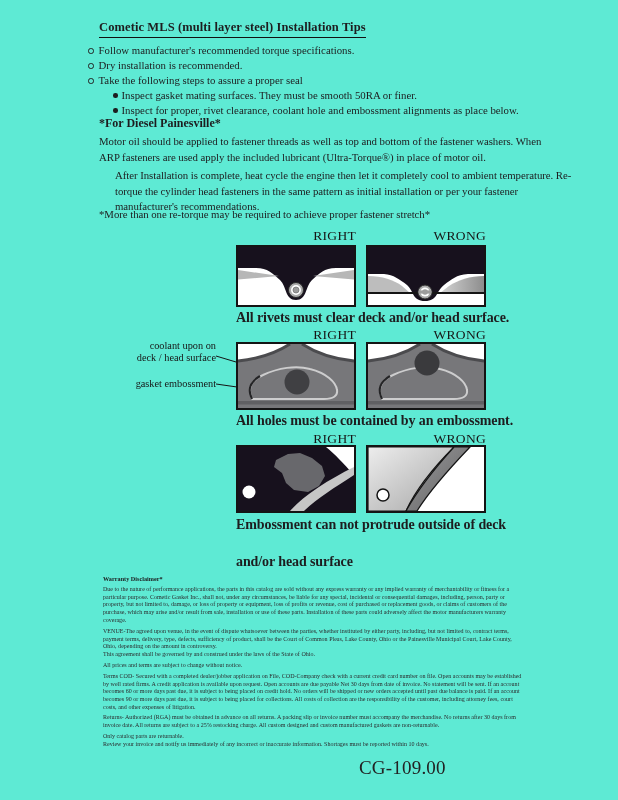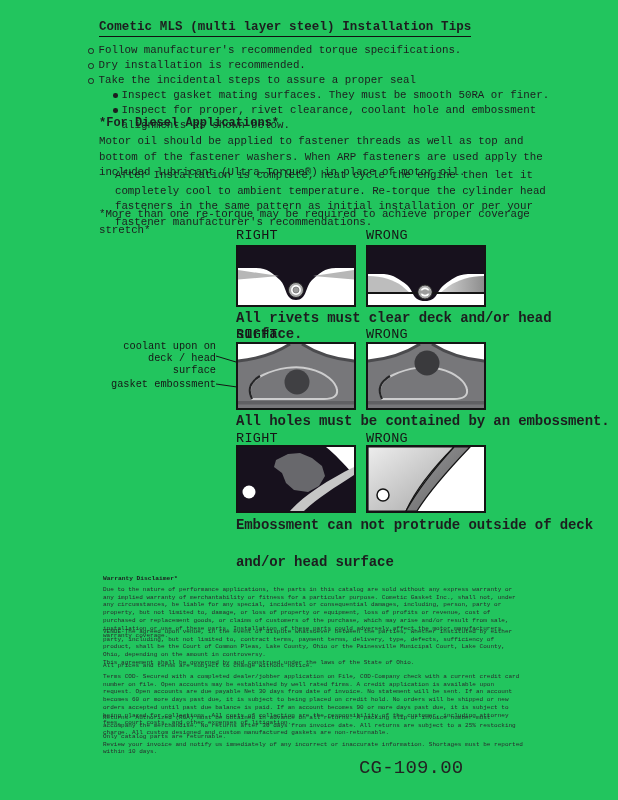--- a/index.html
+++ b/index.html
@@ -1,33 +1,33 @@
 <!DOCTYPE html>
 <html><head>
 <meta charset="utf-8">
 <style>
   html,body{margin:0;padding:0;background:#e8e8e8;}
   .page{
-    position:relative;width:618px;height:800px;background:#22c55e;
-    font-family:Liberation Mono, monospace;color:#1d1d1f;
+    position:relative;width:618px;height:800px;background:#5eead4;
+    font-family:Liberation Serif, serif;color:#1d1d1f;
     overflow:hidden;margin:0 auto;
   }
   .abs{position:absolute;}
   .title{
     font-size:12.5px;font-weight:bold;border-bottom:1.6px solid #111;
     padding-bottom:2px;letter-spacing:0.1px;
   }
   .tiplist{font-size:10.8px;line-height:15px;width:480px;}
   .tip-row{display:flex;align-items:flex-start;}
   .tip-row.sub{margin-left:25px;}
   .dot-o{flex:0 0 auto;width:3.5px;height:3.5px;border:1px solid #222;border-radius:50%;margin:5px 5px 0 0;}
   .dot-f{flex:0 0 auto;width:4.5px;height:4.5px;background:#1d1d1f;border-radius:50%;margin:5px 4px 0 0;}
   .sechead{font-size:12px;font-weight:bold;}
   .para{font-size:10.8px;line-height:15.5px;width:462px;letter-spacing:-0.05px;}
-  .dg-head{width:120px;text-align:left;font-size:13.5px;color:#161616;letter-spacing:0.3px;}
+  .dg-head{width:120px;text-align:right;font-size:13.5px;color:#161616;letter-spacing:0.3px;}
   .dg-caption{font-size:14px;font-weight:bold;letter-spacing:-0.1px;}
   .dg-sidelabel{font-size:10.3px;line-height:12px;text-align:right;color:#161616;}
   .legal{width:420px;font-size:6px;line-height:7.7px;color:#2b2b2d;letter-spacing:0.02px;}
   .legal-head{font-size:6.2px;font-weight:bold;color:#1d1d1f;}
   .footer-code{width:120px;text-align:left;font-size:19px;color:#222;letter-spacing:0.2px;}
   svg{display:block;}
 </style>
 </head>
 <body>
 
@@ -39,36 +39,36 @@
     <div class="tip-row">
       <span class="dot-o"></span>
       <span>Follow manufacturer's recommended torque specifications.</span>
     </div>
     <div class="tip-row">
       <span class="dot-o"></span>
       <span>Dry installation is recommended.</span>
     </div>
     <div class="tip-row">
       <span class="dot-o"></span>
-      <span>Take the incidental steps to assure a proper seal</span>
+      <span>Take the following steps to assure a proper seal</span>
     </div>
     <div class="tip-row sub">
       <span class="dot-f"></span>
       <span>Inspect gasket mating surfaces.  They must be smooth 50RA or finer.</span>
     </div>
     <div class="tip-row sub">
       <span class="dot-f"></span>
-      <span>Inspect for proper, rivet clearance, coolant hole and embossment alignments as shown below.</span>
+      <span>Inspect for proper, rivet clearance, coolant hole and embossment alignments as place below.</span>
     </div>
   </div>
 
-  <div class="abs sechead" style="left:99px;top:116px;">*For Diesel Applications*</div>
+  <div class="abs sechead" style="left:99px;top:116px;">*For Diesel Painesville*</div>
   <div class="abs para" style="left:99px;top:134px;">Motor oil should be applied to fastener threads as well as top and bottom of the fastener washers. When ARP fasteners are used apply the included lubricant (Ultra-Torque®) in place of motor oil.</div>
   <div class="abs para" style="left:115px;top:168px;">After Installation is complete, heat cycle the engine then let it completely cool to ambient temperature. Re-torque the cylinder head fasteners in the same pattern as initial installation or per your fastener manufacturer's recommendations.</div>
-  <div class="abs para" style="left:99px;top:207px;">*More than one re-torque may be required to achieve proper coverage stretch*</div>
+  <div class="abs para" style="left:99px;top:207px;">*More than one re-torque may be required to achieve proper fastener stretch*</div>
 
   <div class="abs dg-head" style="left:236px;top:228px;">RIGHT</div>
   <div class="abs dg-head" style="left:366px;top:228px;">WRONG</div>
 
   <svg class="abs" style="left:236px;top:245px;" width="120" height="62" viewBox="0 0 120 62">
     <rect x="1" y="1" width="118" height="60" fill="#ffffff"></rect>
     <path d="M2,2 H118 V23 L100,23 C88,23 84,28 76,35 C69,42 71,55 60,55 C49,55 51,42 44,35 C36,28 32,23 20,23 L2,23 Z" fill="#17111d"></path>
     <path d="M2,25 L43,31 L2,34.5 Z" fill="#b7b7b7"></path>
     <path d="M118,25 L77,31 L118,34.5 Z" fill="#b7b7b7"></path>
     <g>

